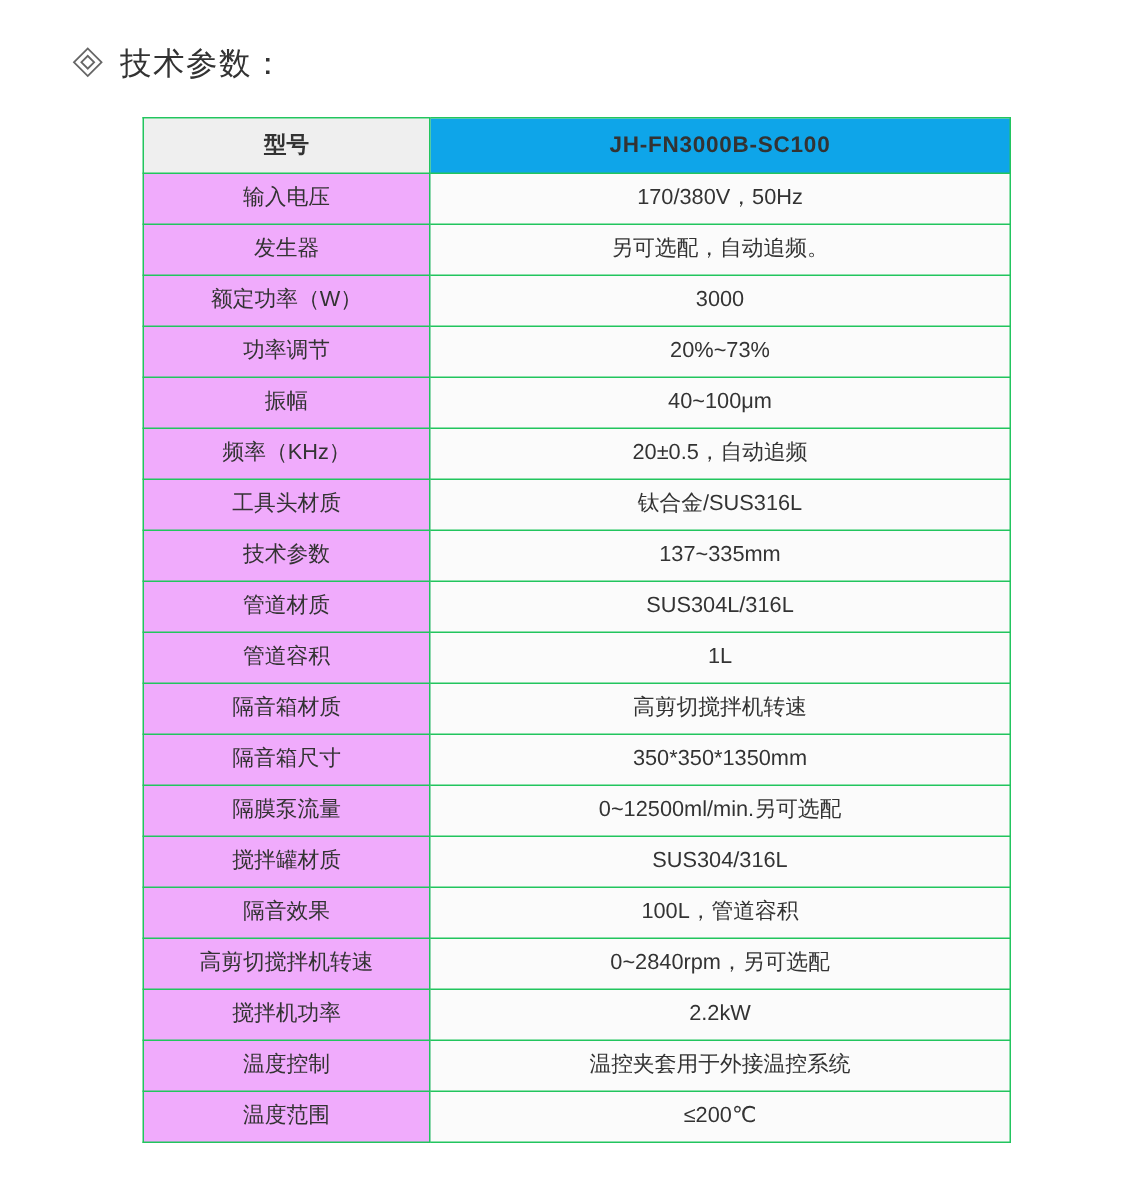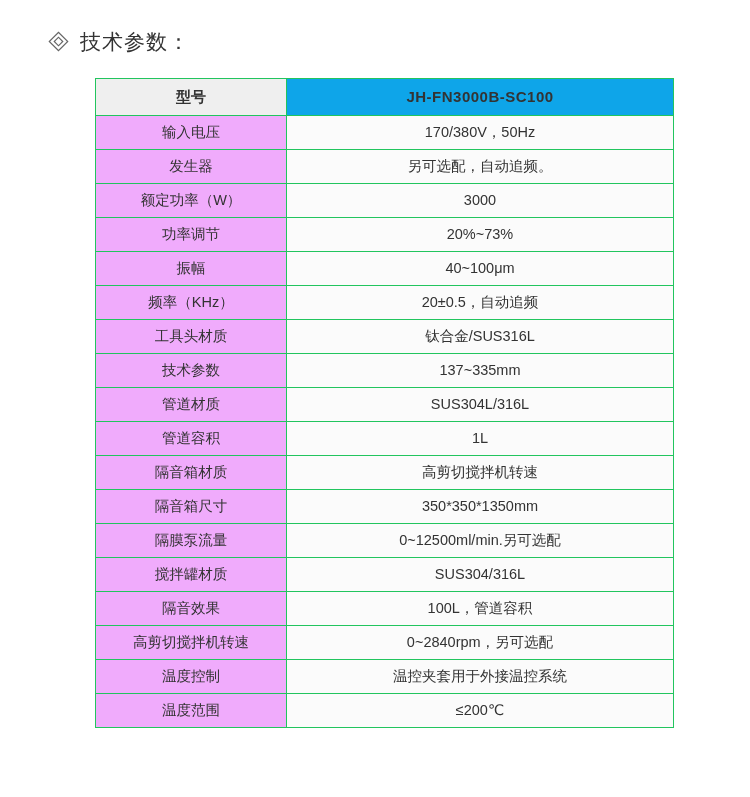--- a/index.html
+++ b/index.html
@@ -164,20 +164,24 @@
           </tr>
           <tr>
             <td class="label">隔音效果</td>
             <td class="value">100L，管道容积</td>
           </tr>
           <tr>
             <td class="label">高剪切搅拌机转速</td>
             <td class="value">0~2840rpm，另可选配</td>
           </tr>
           <tr>
+            <td class="label">搅拌机功率</td>
+            <td class="value">2.2kW</td>
+          </tr>
+          <tr>
             <td class="label">温度控制</td>
             <td class="value">温控夹套用于外接温控系统</td>
           </tr>
           <tr>
             <td class="label">温度范围</td>
             <td class="value">≤200℃</td>
           </tr>
         </tbody>
     </table>
   </div>

